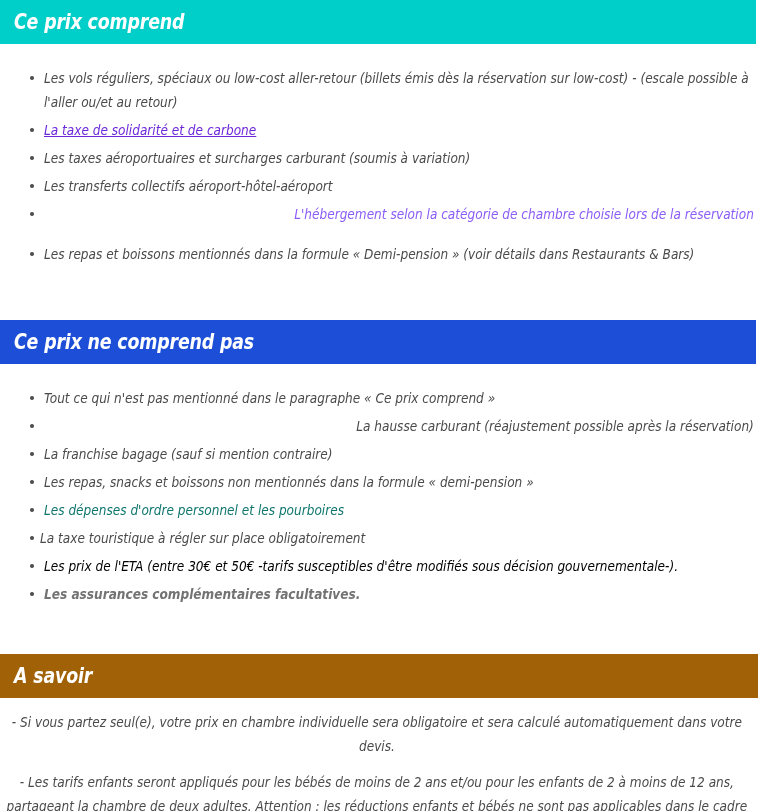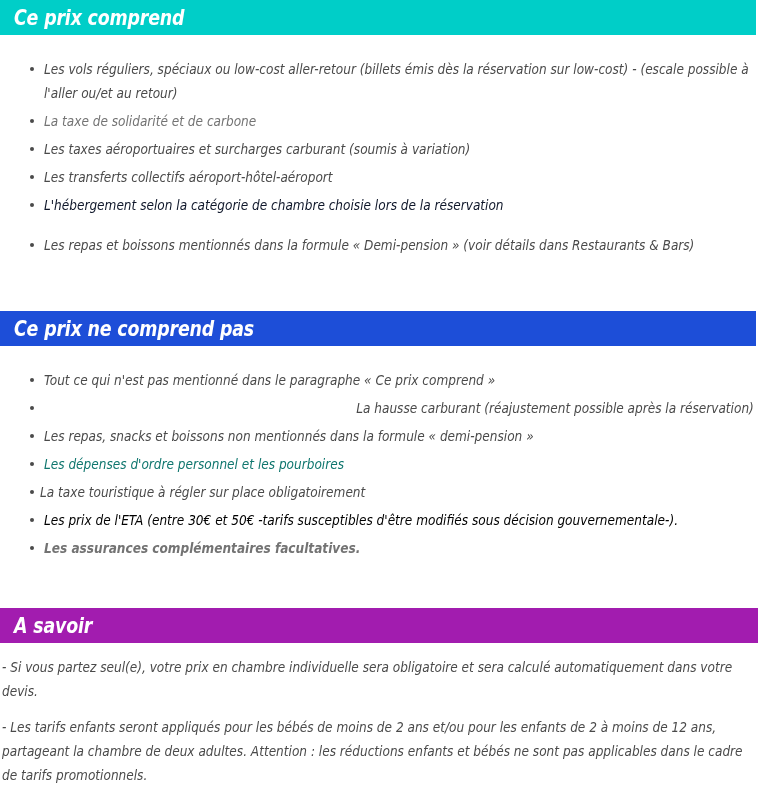--- a/index.html
+++ b/index.html
@@ -17,21 +17,21 @@
 
   .page {
     width: 758px;
     position: relative;
     overflow: hidden;
   }
 
   
   .section-header {
     background: #00cec8;
-    height: 35px;
+    height: 44px;
     display: flex;
     align-items: center;
     padding: 0 0 0 14px;
     box-sizing: border-box;
     width: 758px;
   }
   .section-header.narrow {
     width: 756px;
   }
   .section-header .section-title {
@@ -95,20 +95,21 @@
   .notes-body {
     padding: 12px 6px 0 2px;
   }
   .notes-body p {
     margin: 0 0 0 0;
     color: #4a4a4a;
     font-style: italic;
     font-size: 14.5px;
     line-height: 24px;
     font-stretch: condensed;
+    text-align: center;
   }
   .notes-body p + p {
     margin-top: 12px;
   }
   .note-text {
     display: block;
     transform: scaleX(0.93);
     transform-origin: left top;
     width: 107.5%;
   }
@@ -124,30 +125,30 @@
 
   <div class="section-header narrow" style="background: rgb(0, 206, 200);">
     <span class="section-title" style="color: rgb(255, 255, 255);">Ce prix comprend</span>
   </div>
 
   <div class="section-body list-one">
     <ul class="bullet-list">
       <li style="color: rgb(74, 74, 74);">
         <span class="li-text">Les vols réguliers,  spéciaux ou low-cost aller-retour (billets émis dès la réservation sur low-cost) - (escale possible à l'aller ou/et au retour)</span>
       </li>
-      <li style="color: #737373;">
+      <li style="color: #6d28d9; text-decoration: underline;">
         <span class="li-text">La taxe de solidarité et de carbone</span>
       </li>
       <li style="color: rgb(74, 74, 74);">
         <span class="li-text">Les taxes aéroportuaires et surcharges carburant (soumis à variation)</span>
       </li>
       <li style="color: rgb(74, 74, 74);">
         <span class="li-text">Les transferts collectifs aéroport-hôtel-aéroport</span>
       </li>
-      <li style="color: #0f172a;">
+      <li style="color: #8b5cf6; text-align: right;">
         <span class="li-text">L'hébergement selon la catégorie de chambre choisie lors de la réservation</span>
       </li>
       <li class="spaced-above" style="color: rgb(74, 74, 74);">
         <span class="li-text">Les repas et boissons mentionnés dans la formule « Demi-pension » (voir détails dans Restaurants &amp; Bars)</span>
       </li>
     </ul>
   </div>
 
   <div class="gap-after-list-one"></div>
 
@@ -156,41 +157,44 @@
   </div>
 
   <div class="section-body">
     <ul class="bullet-list">
       <li style="color: rgb(74, 74, 74);">
         <span class="li-text">Tout ce qui n'est pas mentionné dans le paragraphe « Ce prix comprend »</span>
       </li>
       <li style="color: rgb(74, 74, 74); text-align: right;">
         <span class="li-text">La hausse carburant (réajustement possible après la réservation)</span>
       </li>
+      <li style="color: rgb(74, 74, 74);">
+        <span class="li-text">La franchise bagage (sauf si mention contraire)</span>
+      </li>
       <li style="color: rgb(74, 74, 74); font-style: italic;">
         <span class="li-text">Les repas, snacks et boissons non mentionnés dans la formule « demi-pension »</span>
       </li>
       <li style="color: #0f766e;">
         <span class="li-text">Les dépenses d'ordre personnel et les pourboires</span>
       </li>
       <li style="color: rgb(74, 74, 74); padding-left: 36px;">
         <span class="li-text">La taxe touristique à régler sur place obligatoirement</span>
       </li>
       <li style="color: #000000;">
         <span class="li-text">Les prix de l'ETA (entre 30€ et 50€ -tarifs susceptibles d'être modifiés sous décision gouvernementale-).</span>
       </li>
       <li style="color: #737373; font-weight: bold;">
         <span class="li-text">Les assurances complémentaires facultatives.</span>
       </li>
     </ul>
   </div>
 
   <div class="gap-after-list-two"></div>
 
-  <div class="section-header" style="background: #a21caf;">
+  <div class="section-header" style="background: #a16207;">
     <span class="section-title" style="color: rgb(255, 255, 255);">A savoir</span>
   </div>
 
   <div class="notes-body">
     <p style="color: rgb(74, 74, 74);">
       <span class="note-text">- Si vous partez seul(e), votre prix en chambre individuelle sera obligatoire et sera calculé automatiquement dans votre devis.</span>
     </p>
     <p style="color: rgb(74, 74, 74);">
       <span class="note-text">- Les tarifs enfants seront appliqués pour les bébés de moins de 2 ans et/ou pour les enfants de 2 à moins de 12 ans, partageant la chambre de deux adultes. Attention : les réductions enfants et bébés ne sont pas applicables dans le cadre de tarifs promotionnels.</span>
     </p>

